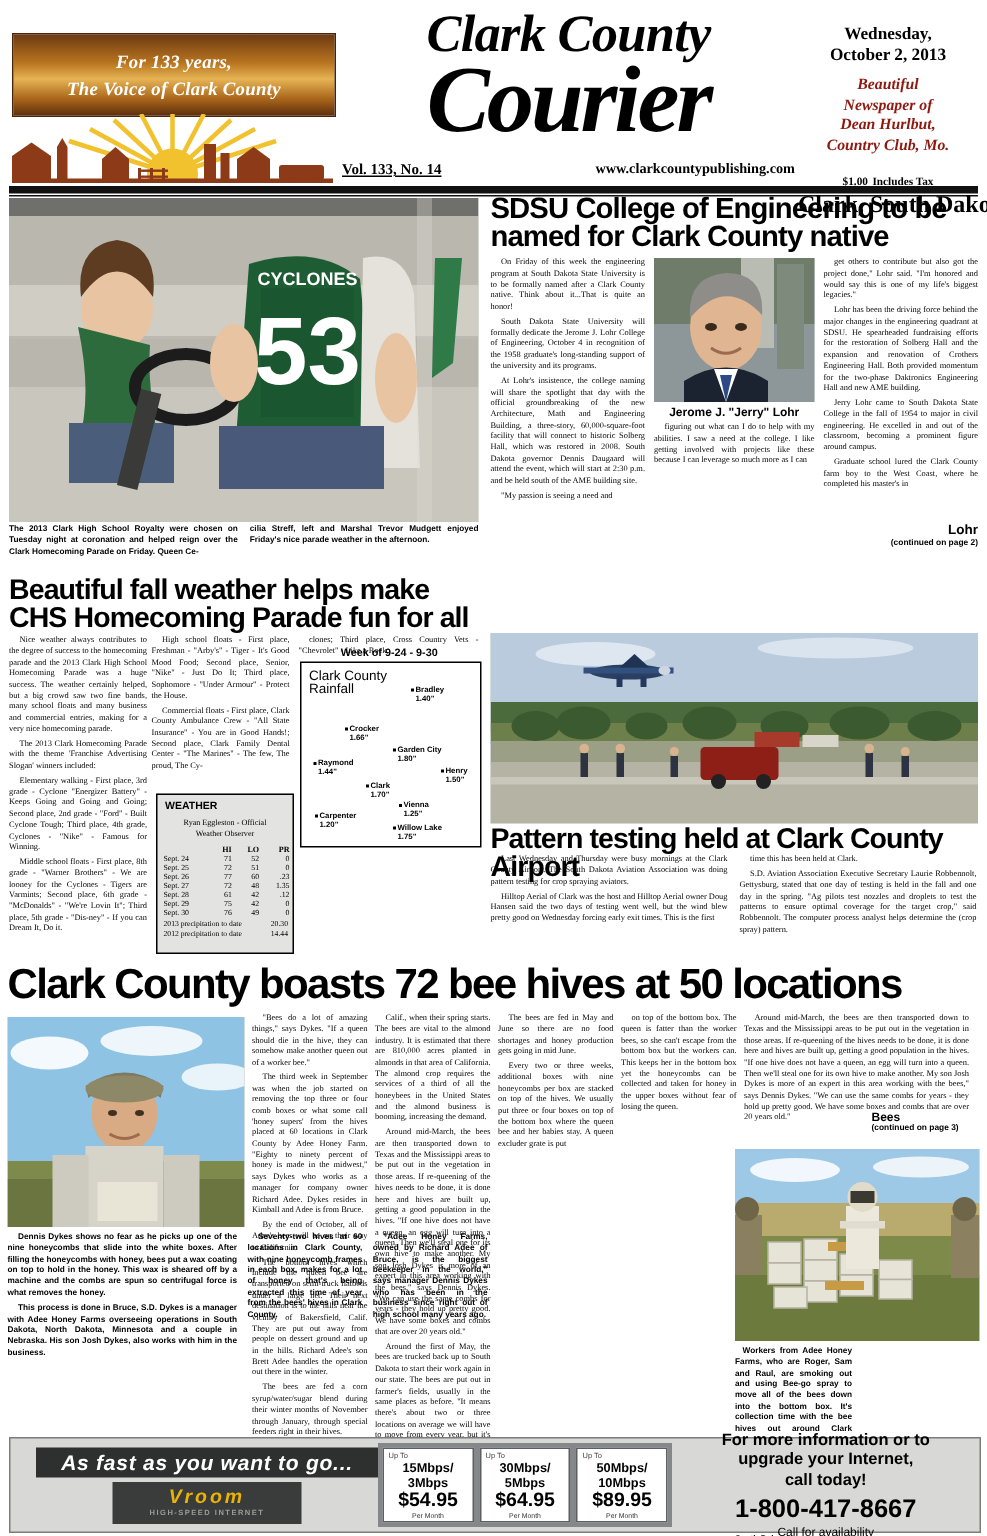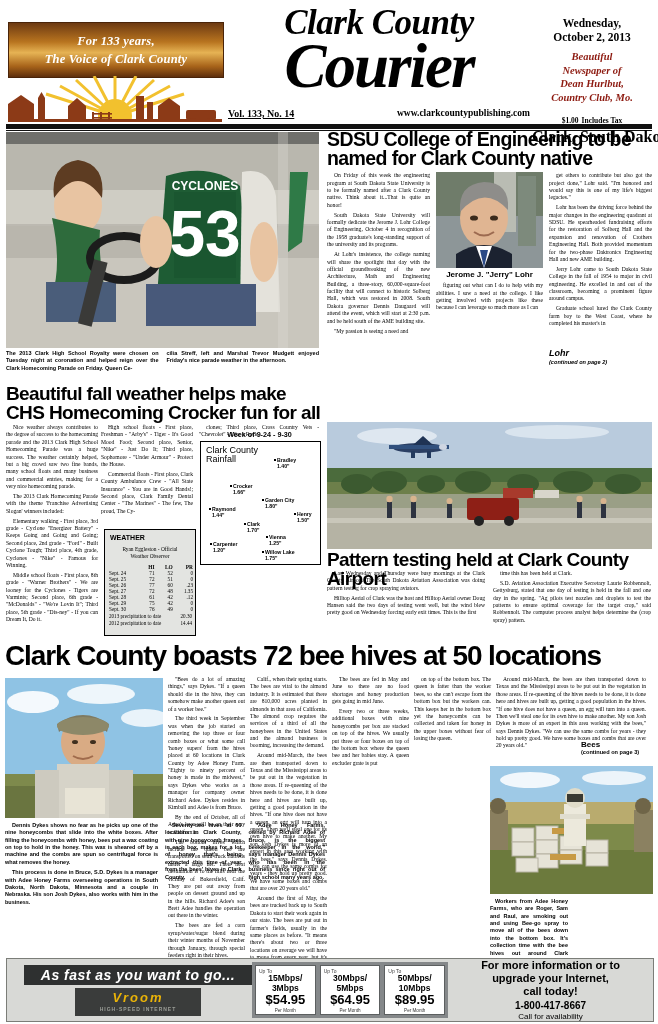--- a/index.html
+++ b/index.html
@@ -66,21 +66,21 @@
   .cap2 div{flex:1;}
 
   
   #sdsu{position:absolute;left:327px;top:130px;width:325px;}
   #sdsu .hl{font-size:19.5px;}
   .sdsu-cols{display:flex;gap:6px;margin-top:4px;}
   .sdsu-col{width:103px;}
   .sdsu-mid{width:107px;}
   .lohr-photo{width:107px;height:96px;background:#9aa0a4;}
   .lohr-name{font-family:"Liberation Sans",sans-serif;font-weight:bold;font-size:8px;text-align:center;margin:2px 0 3px;}
-  .jump{font-family:"Liberation Sans",sans-serif;font-weight:bold;text-align:left;font-size:9px;margin-top:20px;font-style:italic;}
+  .jump{font-family:"Liberation Sans",sans-serif;font-weight:bold;text-align:right;font-size:9px;margin-top:20px;}
   .jump small{display:block;font-size:5.6px;font-weight:bold;}
 
   
   #chs-head{position:absolute;left:6px;top:385px;width:318px;}
   #chs-head .hl{font-size:19px;}
   #chs-body{position:absolute;left:6px;top:424px;width:190px;height:210px;}
   #chs-col2{position:absolute;left:101px;top:424px;width:92px;}
   #chs-col3{position:absolute;left:199px;top:424px;width:120px;}
 
   
@@ -136,21 +136,21 @@
      letter-spacing:1px;color:#9a9d97;margin-top:2px;}
   .ad-mid{width:190px;display:flex;gap:4px;justify-content:center;
      background:#85888a;padding:3px;}
   .tier{flex:1;background:#fff;border:1px solid #5c5f60;text-align:center;padding:2px 0 1px;}
   .tier .up{font-family:"Liberation Sans",sans-serif;font-size:5px;text-align:left;padding-left:3px;color:#444;}
   .tier .sp{font-family:"Liberation Sans",sans-serif;font-weight:bold;font-size:8.5px;line-height:1.12;}
   .tier .pr{font-family:"Liberation Sans",sans-serif;font-weight:bold;font-size:13px;line-height:1.1;}
   .tier .pm{font-family:"Liberation Sans",sans-serif;font-size:4.6px;color:#333;}
   .ad-right{flex:1;text-align:center;font-family:"Liberation Sans",sans-serif;}
   .ad-right .l1{font-weight:bold;font-size:11px;line-height:1.2;}
-  .ad-right .ph{font-weight:bold;font-size:10px;margin-top:2px;}
+  .ad-right .ph{font-weight:bold;font-size:17px;margin-top:2px;}
   .ad-right .cfa{font-size:8px;margin-top:1px;}
 </style>
 </head>
 <body>
 
 <div class="page">
 
   <div class="masthead">
 
     <div class="flagbox">
@@ -304,21 +304,21 @@
         <div class="jump">
           <span>Lohr</span>
           <small>(continued on page 2)</small>
         </div>
       </div>
     </div>
   </div>
 
   <div id="chs-head">
     <div class="hl">Beautiful fall weather helps make</div>
-    <div class="hl">CHS Homecoming Crocker fun for all</div>
+    <div class="hl">CHS Homecoming Parade fun for all</div>
   </div>
 
   <div class="body-col" id="chs-body" style="width:92px;">
     <p>Nice weather always contributes to the degree of success to the homecoming parade and the 2013 Clark High School Homecoming Parade was a huge success.  The weather certainly helped, but a big crowd saw two fine bands, many school floats and many business and commercial entries, making for a very nice homecoming parade.</p>
     <p>The 2013 Clark Homecoming Parade with the theme 'Franchise Advertising Slogan' winners included:</p>
     <p>Elementary walking - First place, 3rd grade - Cyclone "Energizer Battery" - Keeps Going and Going and Going; Second place, 2nd grade - "Ford" - Built Cyclone Tough; Third place, 4th grade, Cyclones - "Nike" - Famous for Winning.</p>
     <p>Middle school floats - First place, 8th grade - "Warner Brothers" - We are looney for the Cyclones - Tigers are Varmints; Second place, 6th grade - "McDonalds" - "We're Lovin It"; Third place, 5th grade - "Dis-ney" - If you can Dream It, Do it.</p>
   </div>
 
   <div class="body-col" id="chs-col2">

